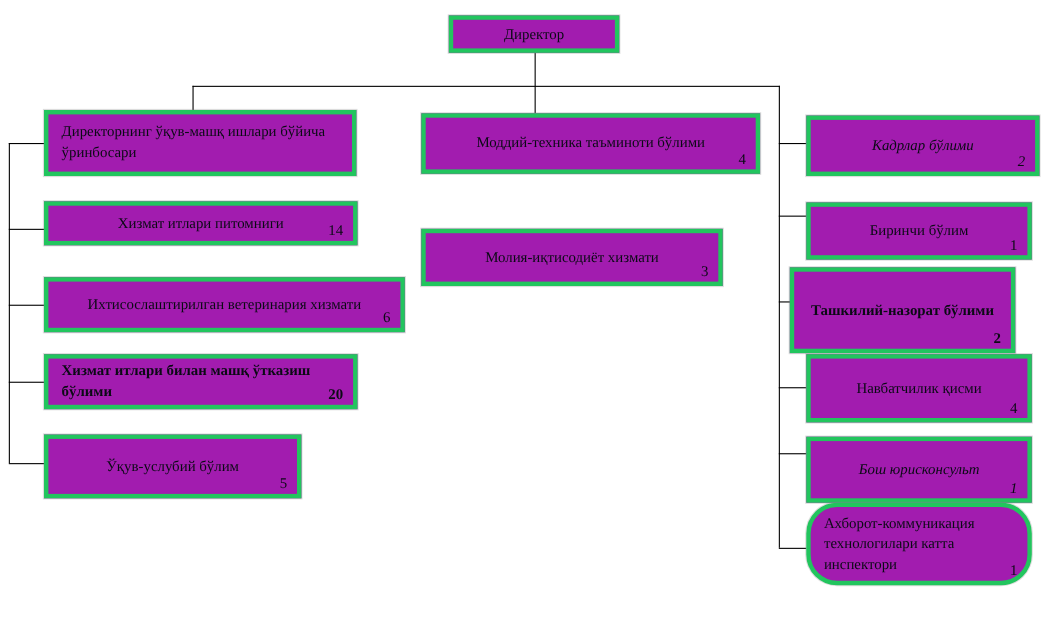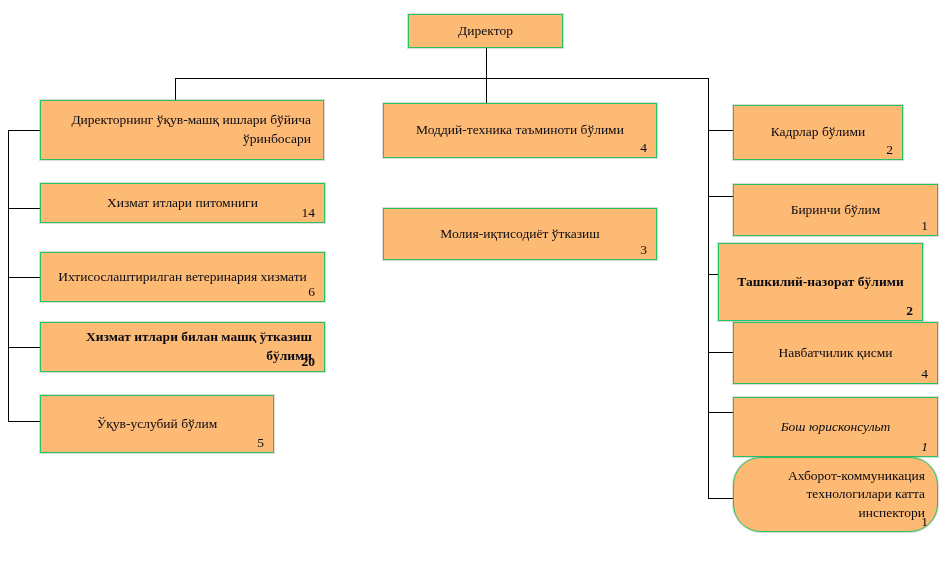--- a/index.html
+++ b/index.html
@@ -3,25 +3,25 @@
 <meta charset="utf-8">
 <style>
   * { margin:0; padding:0; box-sizing:border-box; }
   html,body { background:#ffffff; }
   body { font-family:"Liberation Serif","DejaVu Serif",serif; color:#000; }
   .canvas {
     position:relative; width:948px; height:564px;
     background:#ffffff; overflow:hidden;
   }
   .node {
-    position:absolute; background:#fdba74;
-    border:1px solid #22c55e;
+    position:absolute; background:#a21caf;
+    border:4px solid #22c55e;
     box-shadow:0 0 0 1px rgba(130,130,130,.28);
     display:flex; align-items:center; justify-content:center;
-    text-align:right;
+    text-align:left;
   }
   .node-label {
     display:block; font-size:13.5px; line-height:1.38;
     padding:2px 12px; color:#0a0a14;
   }
   .node-count {
     position:absolute; right:9px; bottom:1px;
     font-size:13.5px; color:#0a0a14;
   }
   .line { position:absolute; background:#000; }
@@ -54,43 +54,43 @@
     <span class="node-label">Директор</span>
   </div>
 
   <div class="node" style="left:40px; top:100px; width:284px; height:60px;">
     <span class="node-label">Директорнинг ўқув-машқ ишлари бўйича ўринбосари</span>
   </div>
   <div class="node" style="left:40px; top:183px; width:285px; height:40px;">
     <span class="node-label">Хизмат итлари питомниги</span>
     <span class="node-count">14</span>
   </div>
-  <div class="node" style="left:40px; top:252px; width:285px; height:50px;">
+  <div class="node" style="left:40px; top:252px; width:328px; height:50px;">
     <span class="node-label">Ихтисослаштирилган ветеринария хизмати</span>
     <span class="node-count">6</span>
   </div>
   <div class="node" style="left:40px; top:322px; width:285px; height:50px;font-weight:bold;">
     <span class="node-label">Хизмат итлари билан машқ ўтказиш бўлими</span>
     <span class="node-count">20</span>
   </div>
   <div class="node" style="left:40px; top:395px; width:234px; height:58px;">
     <span class="node-label">Ўқув-услубий бўлим</span>
     <span class="node-count">5</span>
   </div>
 
-  <div class="node" style="left:383px; top:103px; width:274px; height:55px;">
+  <div class="node" style="left:383px; top:103px; width:308px; height:55px;">
     <span class="node-label">Моддий-техника таъминоти бўлими</span>
     <span class="node-count">4</span>
   </div>
   <div class="node" style="left:383px; top:208px; width:274px; height:52px;">
-    <span class="node-label">Молия-иқтисодиёт ўтказиш</span>
+    <span class="node-label">Молия-иқтисодиёт хизмати</span>
     <span class="node-count">3</span>
   </div>
 
-  <div class="node" style="left:733px; top:105px; width:170px; height:55px;">
+  <div class="node" style="left:733px; top:105px; width:212px; height:55px;font-style:italic;">
     <span class="node-label">Кадрлар бўлими</span>
     <span class="node-count">2</span>
   </div>
   <div class="node" style="left:733px; top:184px; width:205px; height:52px;">
     <span class="node-label">Биринчи бўлим</span>
     <span class="node-count">1</span>
   </div>
   <div class="node" style="left:718px; top:243px; width:205px; height:78px;font-weight:bold;">
     <span class="node-label">Ташкилий-назорат бўлими</span>
     <span class="node-count">2</span>

